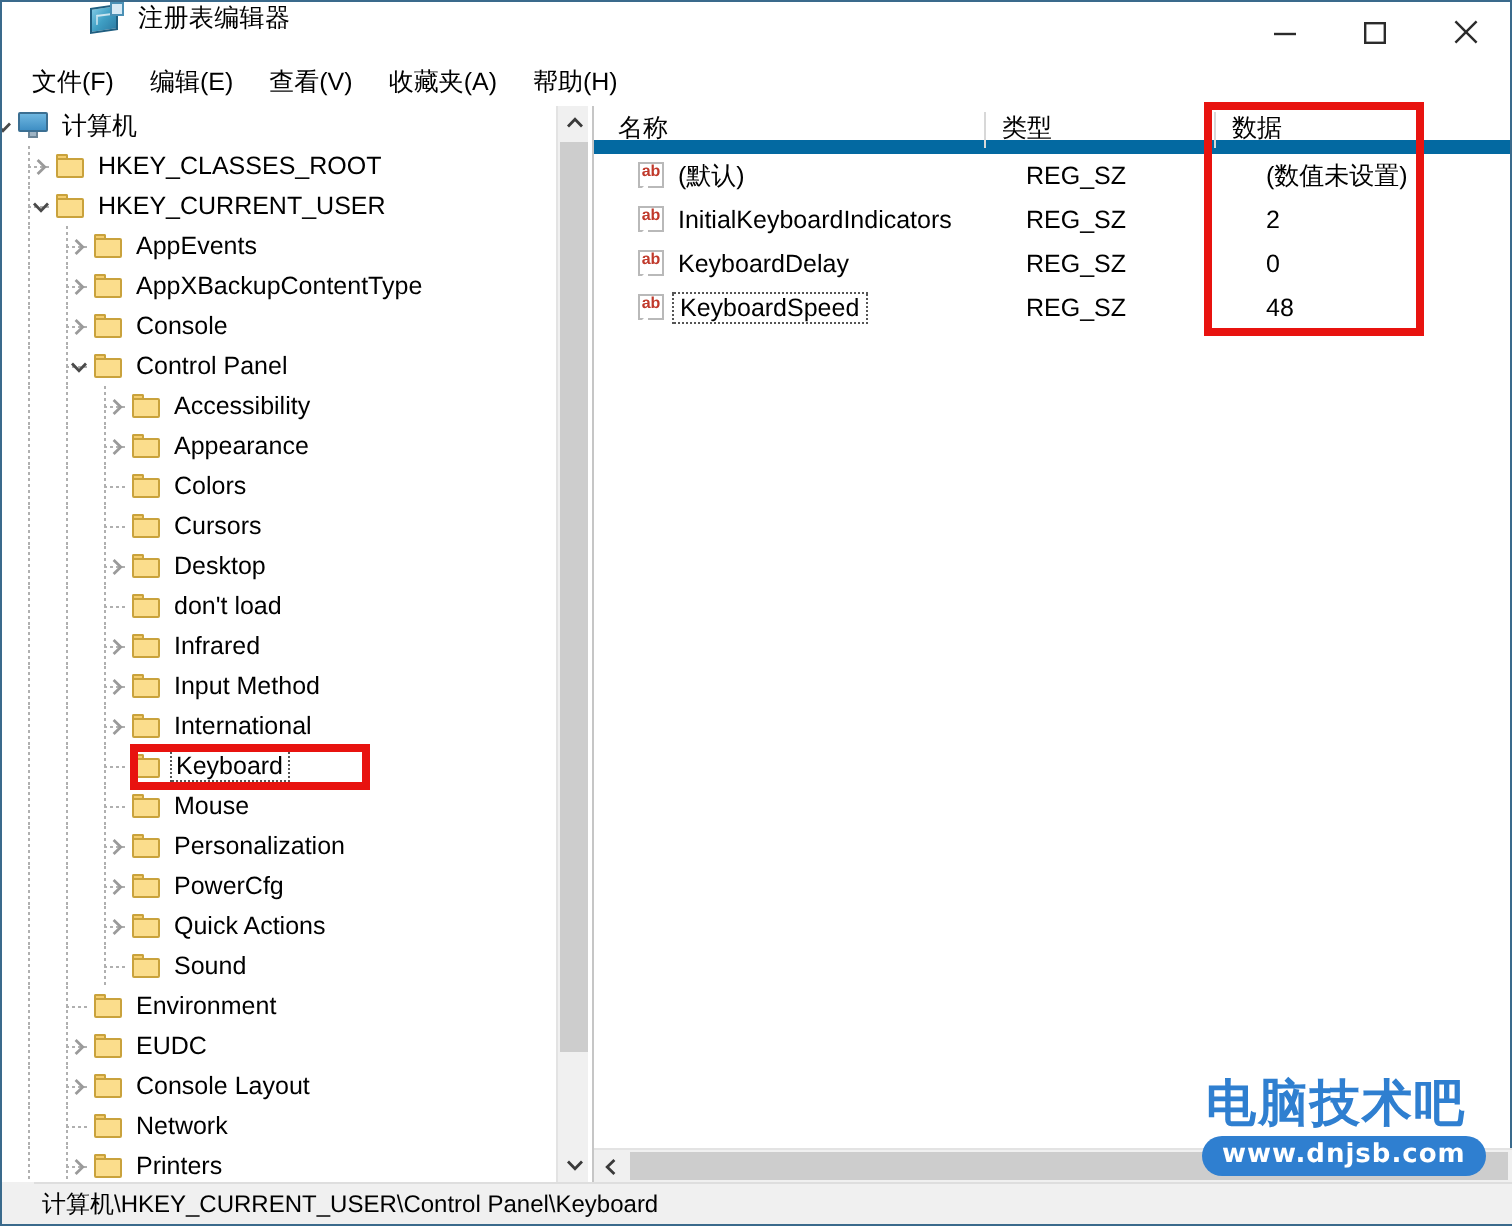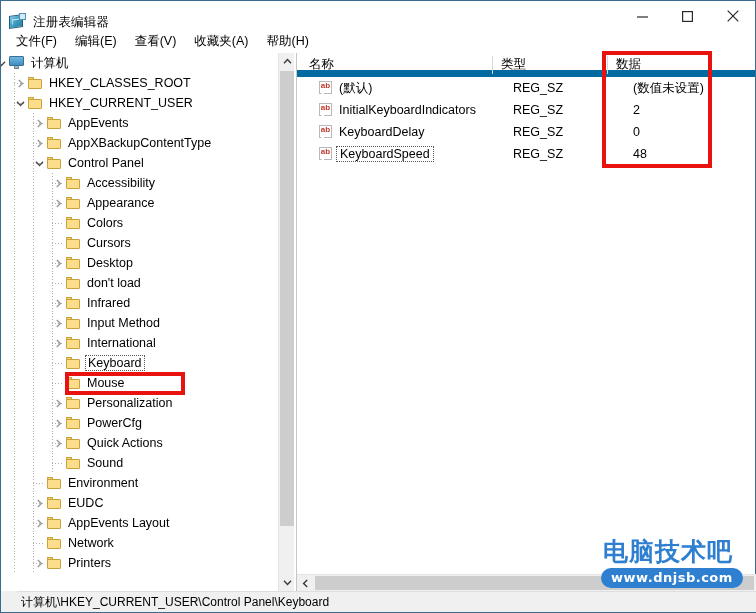--- a/index.html
+++ b/index.html
@@ -14,21 +14,21 @@
     width: 756px; height: 613px;
     border: 1px solid #3a6a8c;
     background: #f0f0f0;
   }
 
   
   .titlebar {
     position: absolute; top: 0; left: 0;
     width: 754px; height: 30px;
     background: #ffffff;
-    display: flex; align-items: flex-end;
+    display: flex; align-items: flex-start; padding-left: 36px;
   }
   .app-icon {
     position: relative;
     width: 18px; height: 18px;
     margin-left: 7px; margin-right: 7px;
     flex: none;
   }
   .app-icon .cube {
     position: absolute; left: 1px; top: 2px;
     width: 14px; height: 13px;
@@ -420,20 +420,39 @@
                 <span>AppXBackupContentType</span>
               </div>
             </div>
           </div>
           <div class="tree-row">
             <div class="tw">
               <div class="tl-v" style="left: 13px;"></div>
               <div class="tl-v" style="left: 32px;"></div>
               <div class="tl-h" style="left: 32px; width: 11px;"></div>
               <div class="chev" style="left: 32px;">
+                <svg width="7" height="9" viewBox="0 0 7 9">
+                  <polyline points="1.8,1 5.4,4.5 1.8,8" fill="none" stroke="#9a9a9a" stroke-width="1.4"></polyline>
+                </svg>
+              </div>
+              <div class="folder" style="left: 46px;">
+                <div class="tab"></div>
+                <div class="body"></div>
+              </div>
+              <div class="node-label" style="left: 65px;">
+                <span>Console</span>
+              </div>
+            </div>
+          </div>
+          <div class="tree-row">
+            <div class="tw">
+              <div class="tl-v" style="left: 13px;"></div>
+              <div class="tl-v" style="left: 32px;"></div>
+              <div class="tl-h" style="left: 32px; width: 11px;"></div>
+              <div class="chev" style="left: 32px;">
                 <svg width="9" height="7" viewBox="0 0 9 7">
                   <polyline points="1,1.8 4.5,5.4 8,1.8" fill="none" stroke="#4a4a4a" stroke-width="1.4"></polyline>
                 </svg>
               </div>
               <div class="folder" style="left: 46px;">
                 <div class="tab"></div>
                 <div class="body"></div>
               </div>
               <div class="node-label" style="left: 65px;">
                 <span>Control Panel</span>
@@ -751,21 +770,21 @@
               <div class="chev" style="left: 32px;">
                 <svg width="7" height="9" viewBox="0 0 7 9">
                   <polyline points="1.8,1 5.4,4.5 1.8,8" fill="none" stroke="#9a9a9a" stroke-width="1.4"></polyline>
                 </svg>
               </div>
               <div class="folder" style="left: 46px;">
                 <div class="tab"></div>
                 <div class="body"></div>
               </div>
               <div class="node-label" style="left: 65px;">
-                <span>AppEvents Layout</span>
+                <span>Console Layout</span>
               </div>
             </div>
           </div>
           <div class="tree-row">
             <div class="tw">
               <div class="tl-v" style="left: 13px;"></div>
               <div class="tl-v" style="left: 32px;"></div>
               <div class="tl-h" style="left: 32px; width: 11px;"></div>
               <div class="folder" style="left: 46px;">
                 <div class="tab"></div>

